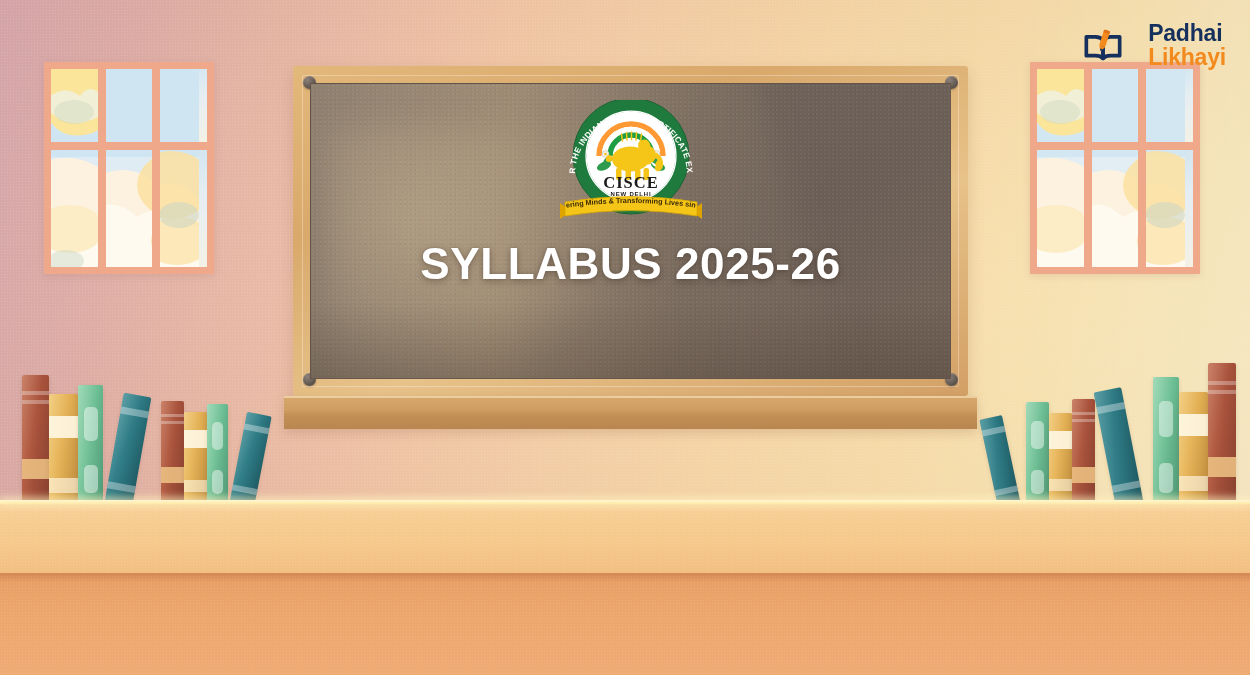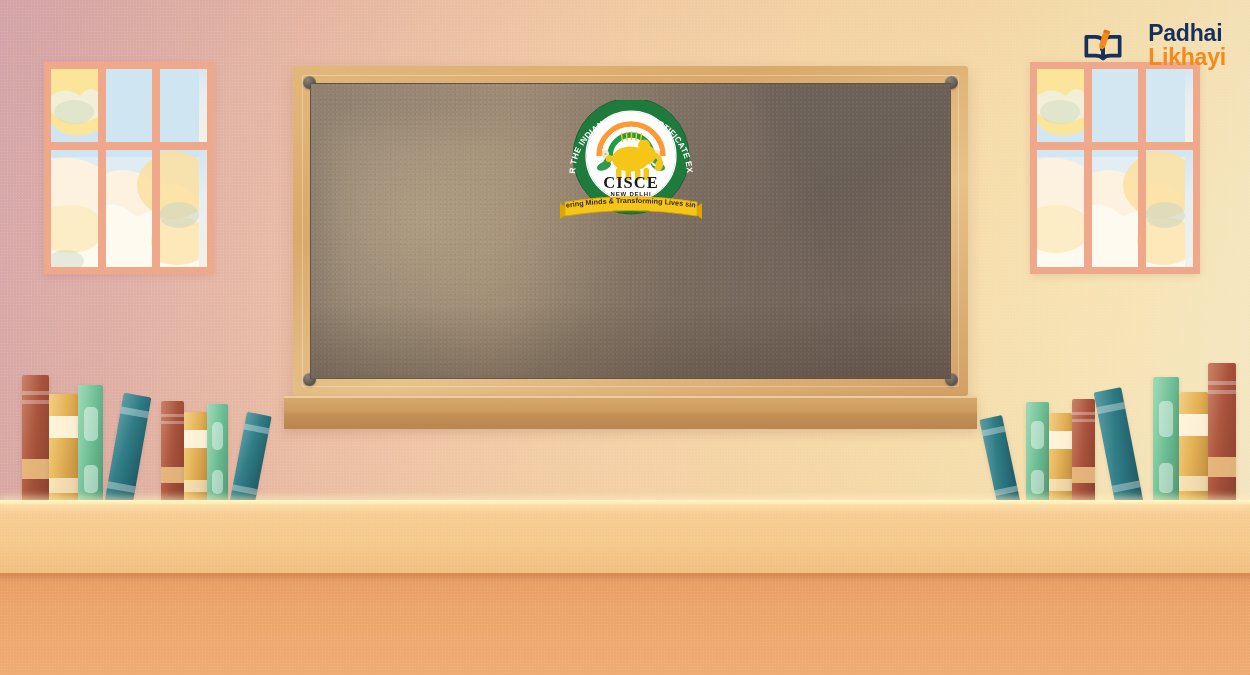--- a/index.html
+++ b/index.html
@@ -526,20 +526,21 @@
                 <path d="M 292 206 l -22 16 l 22 16 l 0 -32 Z" fill="#e0a400"></path>
                 <path d="M 18 204 Q 150 182 282 204 L 282 232 Q 150 210 18 232 Z" fill="#f5c518" stroke="#d9a800" stroke-width="1.5"></path>
                 <text font-family="'Liberation Sans', sans-serif" font-size="14.5" font-weight="700" fill="#3a2a08">
                   <textPath href="#ribbonPath" startOffset="50%" text-anchor="middle">Empowering Minds &amp; Transforming Lives since 1958</textPath>
                 </text>
               </g>
             </svg>
           </div>
 
           <div class="headline">
+            <span class="l2">SYLLABUS 2025-26</span>
           </div>
 
         </div>
       </div>
     </div>
     <div class="board-ledge"></div>
   </div>
 
   <div class="books" style="left:0; width:270px; bottom:170px;">
 

